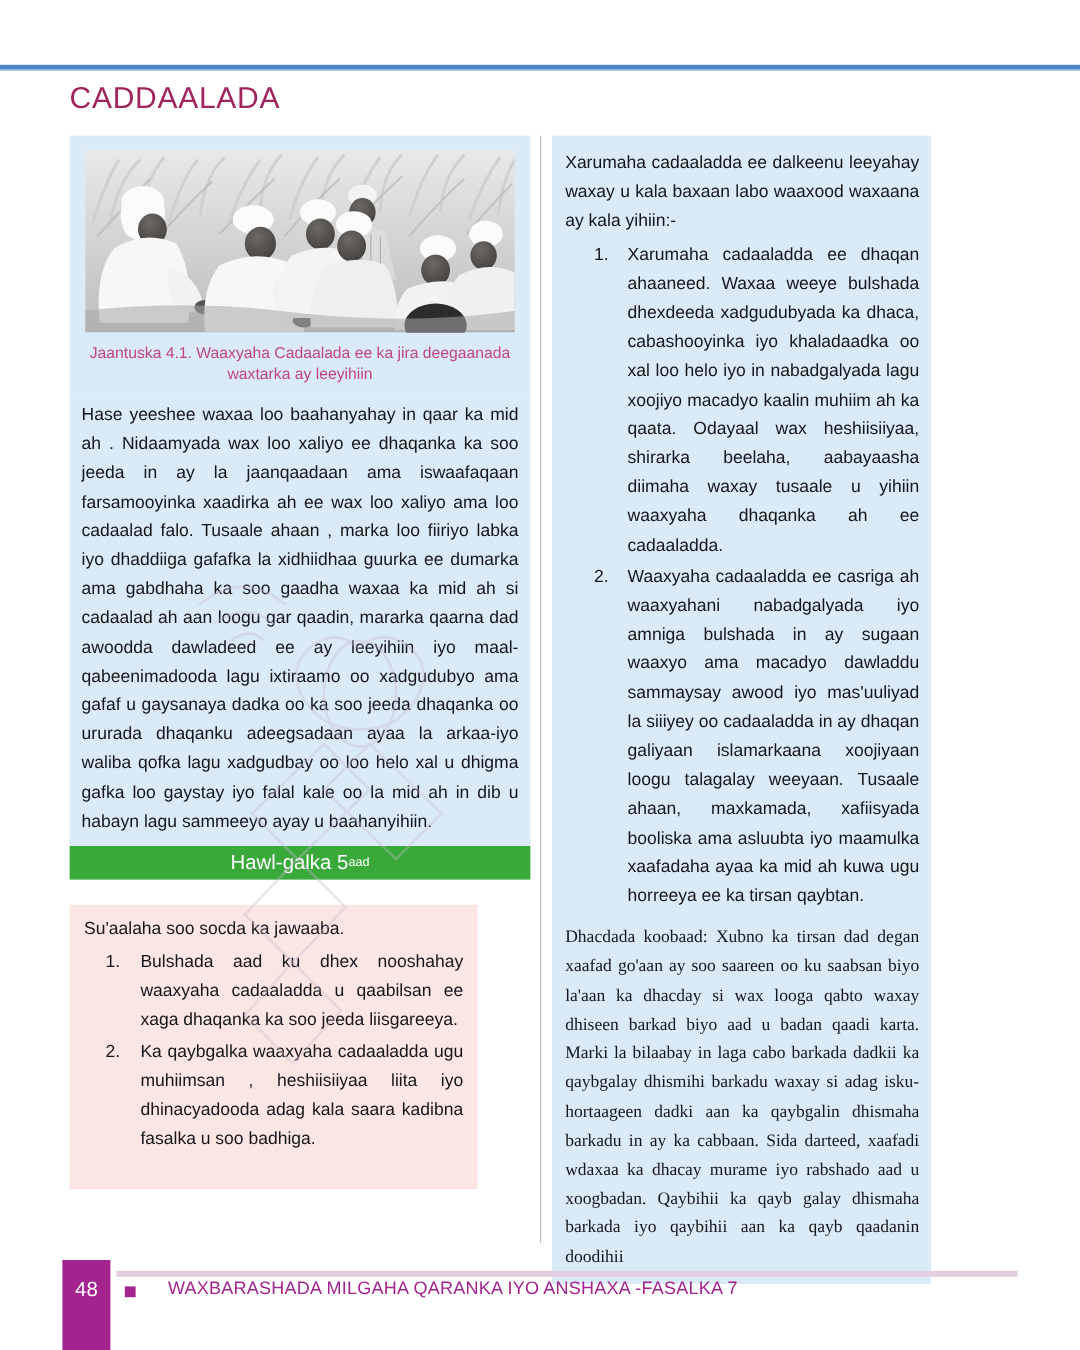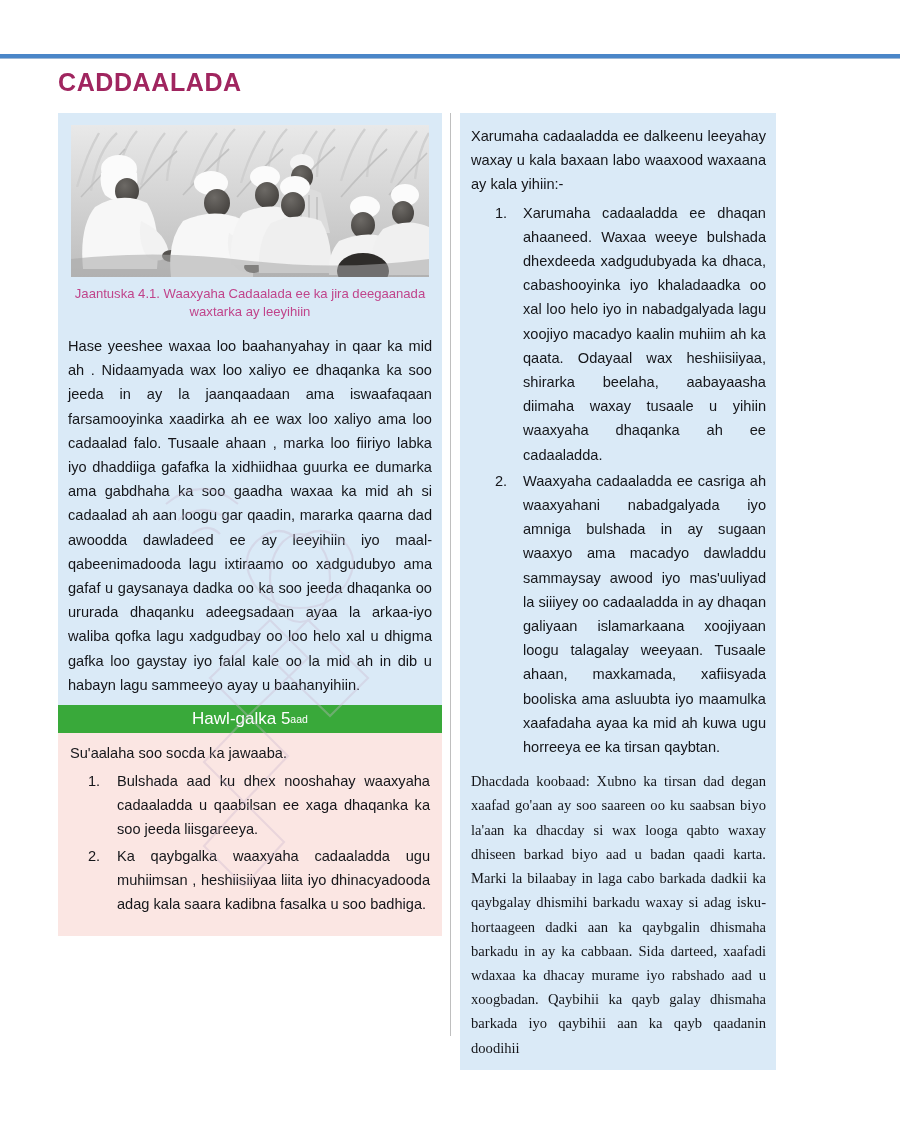--- a/index.html
+++ b/index.html
@@ -52,21 +52,21 @@
   }
 
   
   .page-title {
     position: absolute;
     left: 58px;
     top: 68px;
     font-size: 25px;
     letter-spacing: 0.6px;
     color: #a0255f;
-    font-weight: 700;
+    font-weight: 400;
   }
 
   
   .columns {
     position: absolute;
     left: 58px;
     top: 113px;
     width: 790px;
     height: 923px;
   }
@@ -142,24 +142,25 @@
     justify-content: center;
     box-sizing: border-box;
   }
   .activity-banner sup {
     font-size: 10.5px;
     vertical-align: super;
     line-height: 0;
   }
 
   .activity-box {
-    width: 384px;
+    width: 340px;
     background: #fbe6e3;
     box-sizing: border-box;
-    padding: 9px 12px 18px 12px;
+    padding: 9px 12px 28px 12px;
+    margin-top: 21px;
   }
   .activity-intro {
     font-size: 14.6px;
     line-height: 23px;
     color: #15161a;
     margin: 0 0 4px 0;
   }
 
   
   ol.num-list {
@@ -416,14 +417,20 @@
             <span>Waaxyaha cadaaladda ee casriga ah waaxyahani nabadgalyada iyo amniga bulshada in ay sugaan waaxyo ama macadyo dawladdu sammaysay awood iyo mas'uuliyad la siiiyey oo cadaaladda in ay dhaqan galiyaan islamarkaana xoojiyaan loogu talagalay weeyaan. Tusaale ahaan, maxkamada, xafiisyada booliska ama asluubta iyo maamulka xaafadaha ayaa ka mid ah kuwa ugu horreeya ee ka tirsan qaybtan.</span>
           </li>
         </ol>
 
         <p class="body-text tail">Dhacdada koobaad: Xubno ka tirsan dad degan xaafad go'aan ay soo saareen oo ku saabsan biyo la'aan ka dhacday si wax looga qabto waxay dhiseen barkad biyo aad u badan qaadi karta. Marki la bilaabay in laga cabo barkada dadkii ka qaybgalay dhismihi barkadu waxay si adag isku-hortaageen dadki aan ka qaybgalin dhismaha barkadu in ay ka cabbaan. Sida darteed, xaafadi wdaxaa ka dhacay murame iyo rabshado aad u xoogbadan. Qaybihii ka qayb galay dhismaha barkada iyo qaybihii aan ka qayb qaadanin doodihii</p>
       </div>
     </div>
 
   </div>
 
+  <div class="footer">
+    <div class="footer-rule"></div>
+    <div class="page-badge">48</div>
+    <div class="footer-bullet"></div>
+    <div class="footer-text">WAXBARASHADA MILGAHA QARANKA IYO ANSHAXA -FASALKA  7</div>
+  </div>
 
 </div>
 
 </body></html>

